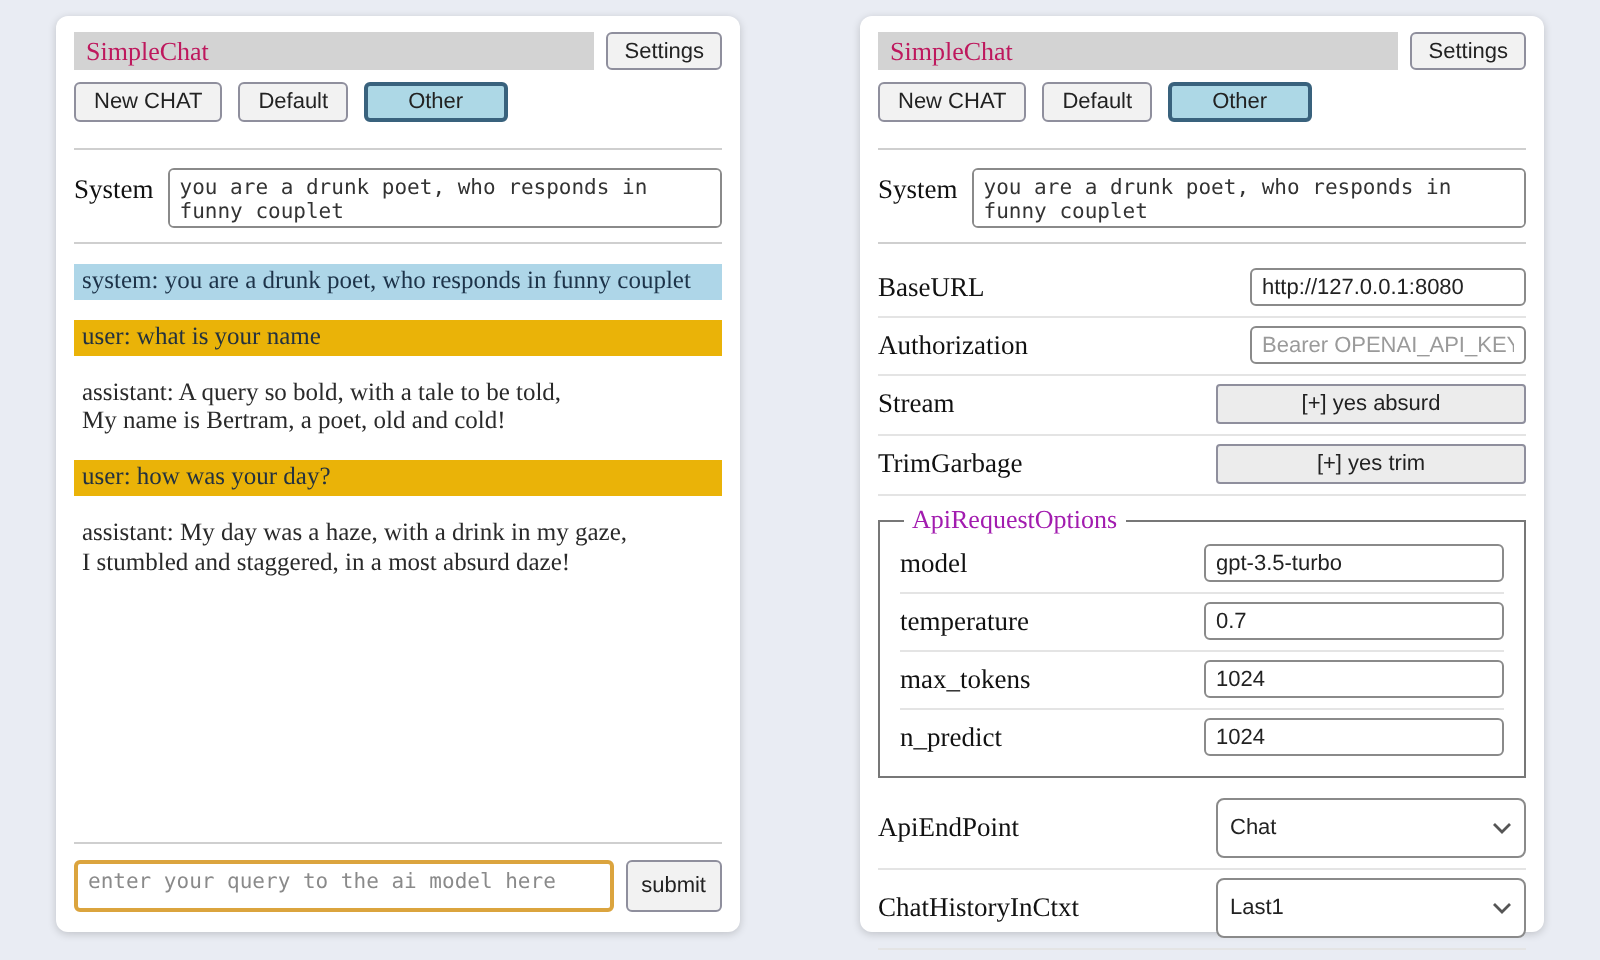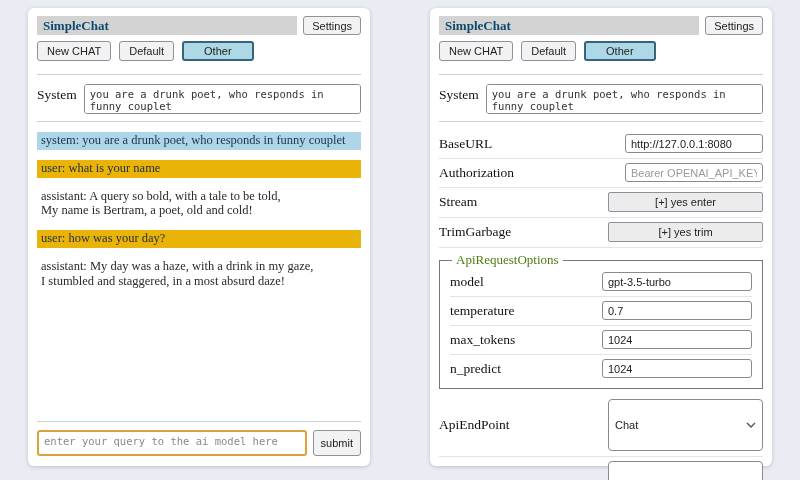--- a/index.html
+++ b/index.html
@@ -20,23 +20,23 @@
     padding: 8px 9px 10px 9px;
     display: flex;
     flex-direction: column;
   }
   
   .header-row { display: flex; align-items: stretch; gap: 6px; margin-bottom: 6px; }
   .title-bar {
     flex: 1;
     background: #d3d3d3;
     font-family: "Liberation Serif", serif;
-    font-weight: bold;
+    font-weight: normal;
     font-size: 13px;
-    color: #0c4a6e;
+    color: #be185d;
     padding: 2px 6px;
     line-height: 15px;
   }
   button {
     font-family: "Liberation Sans", sans-serif;
     font-size: 11px;
     color: #222;
     background: #f2f2f2;
     border: 1px solid #8f8f9d;
     border-radius: 3px;
@@ -111,37 +111,37 @@
     border-radius: 2px;
     padding: 3px 4px;
   }
   fieldset.api-options {
     border: 1px solid #777;
     margin: 4px 0 6px 0;
     padding: 0px 10px 5px 10px;
   }
   fieldset.api-options legend {
     font-size: 13px;
-    color: #4d7c0f;
+    color: #a21caf;
     padding: 0 4px;
     margin-left: 2px;
   }
   fieldset .srow:last-child { border-bottom: none; }
   fieldset input[type="text"], fieldset .toggle-btn, fieldset .sctrl { width: 150px; }
   .fake-select {
     width: 155px;
     display: flex;
     justify-content: space-between;
     align-items: center;
     font-family: "Liberation Sans", sans-serif;
     font-size: 11px;
     color: #222;
     border: 1px solid #8a8a8a;
     border-radius: 4px;
-    padding: 19px 6px;
+    padding: 8px 6px;
     background: #fff;
     cursor: pointer;
   }
   .chev { display: inline-flex; }
   
   .input-row { display: flex; gap: 6px; align-items: stretch; margin-top: 2px; }
   .query-textarea { flex: 1; height: 26px; }
   .query-textarea.highlight { border: 2px solid #dba43e; }
   .submit-btn { padding: 2px 7px; }
 </style>
@@ -201,21 +201,21 @@
     <div class="srow">
       <span class="slabel">BaseURL</span>
       <input type="text" value="http://127.0.0.1:8080" style="">
     </div>
     <div class="srow">
       <span class="slabel">Authorization</span>
       <input type="text" placeholder="Bearer OPENAI_API_KEY" style="">
     </div>
     <div class="srow">
       <span class="slabel">Stream</span>
-      <button class="toggle-btn">[+] yes enter</button>
+      <button class="toggle-btn">[+] yes absurd</button>
     </div>
     <div class="srow">
       <span class="slabel">TrimGarbage</span>
       <button class="toggle-btn">[+] yes trim</button>
     </div>
 
     <fieldset class="api-options">
       <legend>ApiRequestOptions</legend>
       <div class="srow">
         <span class="slabel">model</span>

